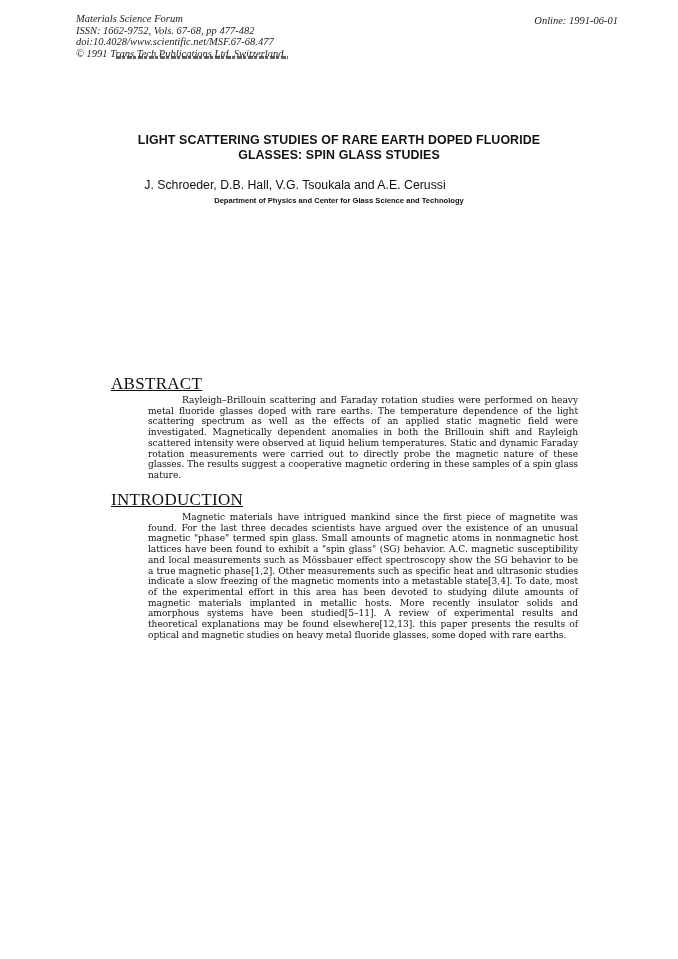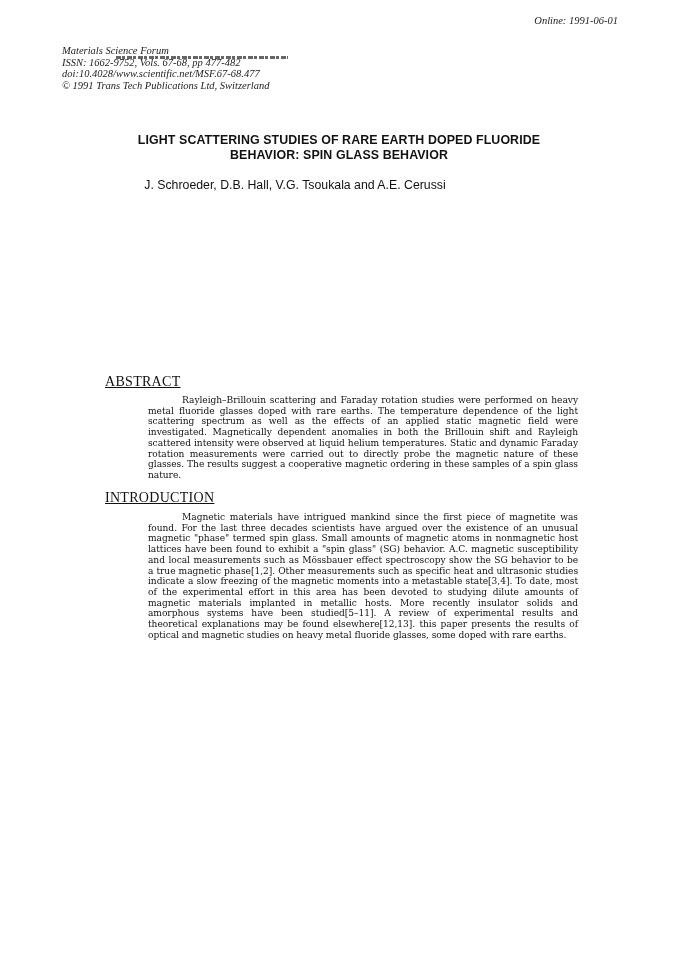--- a/index.html
+++ b/index.html
@@ -1,20 +1,20 @@
 <!DOCTYPE html>
 <html><head>
 <meta charset="utf-8">
 <style>
   html, body { margin: 0; padding: 0; background: #ffffff; }
   body { width: 678px; height: 959px; position: relative; overflow: hidden; color: #111; }
   .header-meta {
-    position: absolute; left: 62px; top: 13px;
+    position: absolute; left: 76px; top: 13px;
     font-family: "Liberation Serif", serif; font-style: italic;
-    font-size: 10.5px; line-height: 11.5px; color: #222; margin-top: 32px;
+    font-size: 10.5px; line-height: 11.5px; color: #222;
   }
   .header-meta div { white-space: nowrap; }
   .online {
     position: absolute; right: 60px; top: 15px;
     font-family: "Liberation Serif", serif; font-style: italic;
     font-size: 10.5px; color: #222; white-space: nowrap;
   }
   .garbled {
     position: absolute; left: 116px; top: 56px; width: 172px; height: 3px;
     background: repeating-linear-gradient(90deg, #333 0 5px, #fff 5px 6px, #333 6px 9px, #fff 9px 11px);
@@ -28,22 +28,22 @@
   .authors {
     position: absolute; left: 0; width: 590px; top: 178px; text-align: center;
     font-family: "Liberation Sans", sans-serif; font-size: 12.3px;
   }
   .affil {
     position: absolute; left: 0; width: 678px; top: 196px; text-align: center;
     font-family: "Liberation Sans", sans-serif; font-weight: bold;
     font-size: 7.6px; line-height: 10px;
   }
   .section-head {
-    position: absolute; left: 105px;
-    font-family: "Liberation Serif", serif; font-size: 14px;
+    position: absolute; left: 111px;
+    font-family: "Liberation Serif", serif; font-size: 17px;
     text-decoration: underline; text-underline-offset: 1px; letter-spacing: 0.3px;
   }
   .para {
     position: absolute; left: 118px; width: 430px;
     font-family: "DejaVu Serif", serif; font-size: 9.1px; line-height: 10.7px;
     text-align: justify; text-indent: 34px; letter-spacing: -0.05px; margin-left: 30px;
   }
 </style>
 </head>
 <body>
@@ -52,25 +52,26 @@
   <div>Materials Science Forum</div>
   <div>ISSN: 1662-9752, Vols. 67-68, pp 477-482</div>
   <div>doi:10.4028/www.scientific.net/MSF.67-68.477</div>
   <div>© 1991 Trans Tech Publications Ltd, Switzerland</div>
 </div>
 <div class="online">Online: 1991-06-01</div>
 <div class="garbled"></div>
 
 <div class="title">
   <div>LIGHT SCATTERING STUDIES OF RARE EARTH DOPED FLUORIDE</div>
-  <div>BEHAVIOR: SPIN GLASS BEHAVIOR</div>
+  <div>GLASSES: SPIN GLASS STUDIES</div>
 </div>
 
 <div class="authors">J. Schroeder, D.B. Hall, V.G. Tsoukala and A.E. Cerussi</div>
 
 <div class="affil">
+  <div>Department of Physics and Center for Glass Science and Technology</div>
 </div>
 
 <div class="section-head" style="top:374px;">ABSTRACT</div>
 <div class="para" style="top:395px;">Rayleigh–Brillouin scattering and Faraday rotation studies were performed on heavy metal fluoride glasses doped with rare earths.  The temperature dependence of the light scattering spectrum as well as the effects of an applied static magnetic field were investigated.  Magnetically dependent anomalies in both the Brillouin shift and Rayleigh scattered intensity were observed at liquid helium temperatures.  Static and dynamic Faraday rotation measurements were carried out to directly probe the magnetic nature of these glasses.  The results suggest a cooperative magnetic ordering in these samples of a spin glass nature.</div>
 
 <div class="section-head" style="top:490px;">INTRODUCTION</div>
 <div class="para" style="top:512px;">Magnetic materials have intrigued mankind since the first piece of magnetite was found.  For the last three decades scientists have argued over the existence of an unusual magnetic "phase" termed spin glass.  Small amounts of magnetic atoms in nonmagnetic host lattices have been found to exhibit a "spin glass" (SG) behavior.  A.C. magnetic susceptibility and local measurements such as Mössbauer effect spectroscopy show the SG behavior to be a true magnetic phase[1,2].  Other measurements such as specific heat and ultrasonic studies indicate a slow freezing of the magnetic moments into a metastable state[3,4].  To date, most of the experimental effort in this area has been devoted to studying dilute amounts of magnetic materials implanted in metallic hosts.  More recently insulator solids and amorphous systems have been studied[5–11].  A review of experimental results and theoretical explanations may be found elsewhere[12,13].  this paper presents the results of optical and magnetic studies on heavy metal fluoride glasses, some doped with rare earths.</div>
 
 </body></html>

